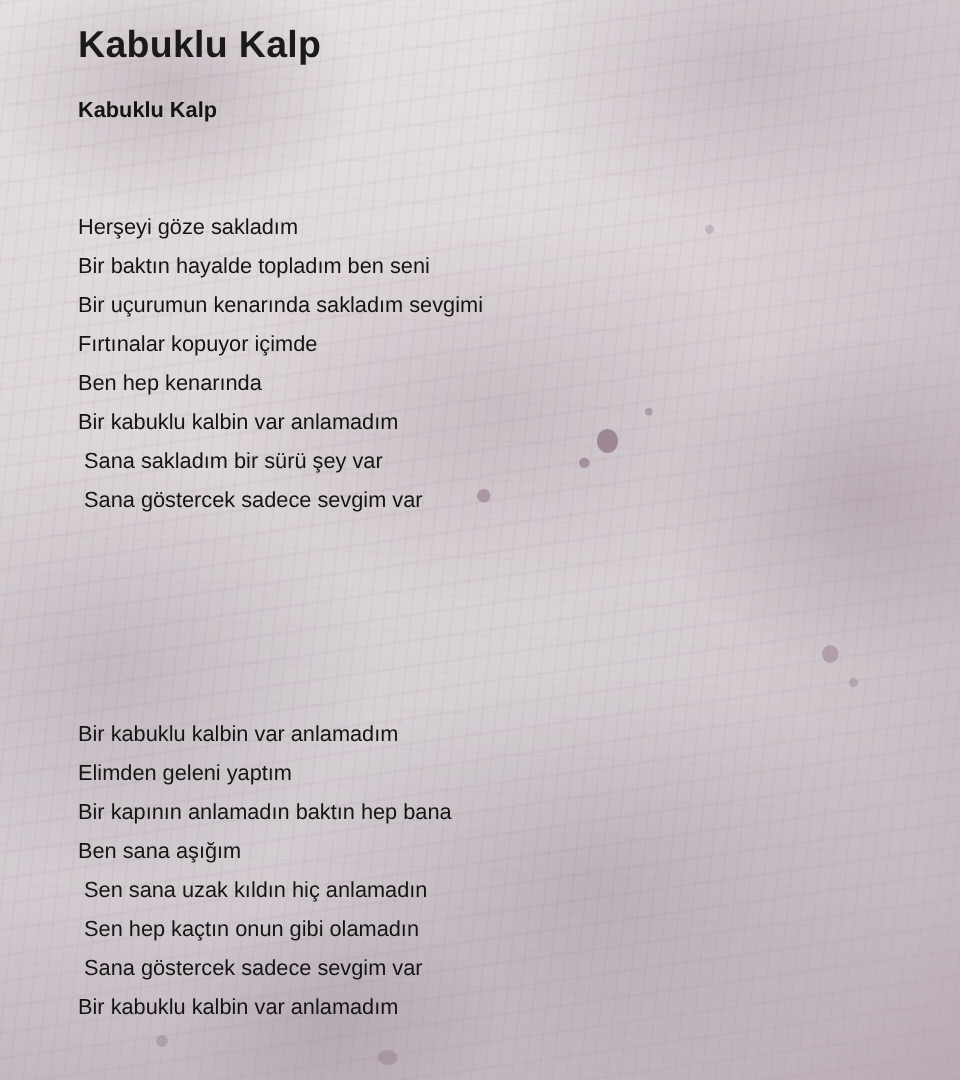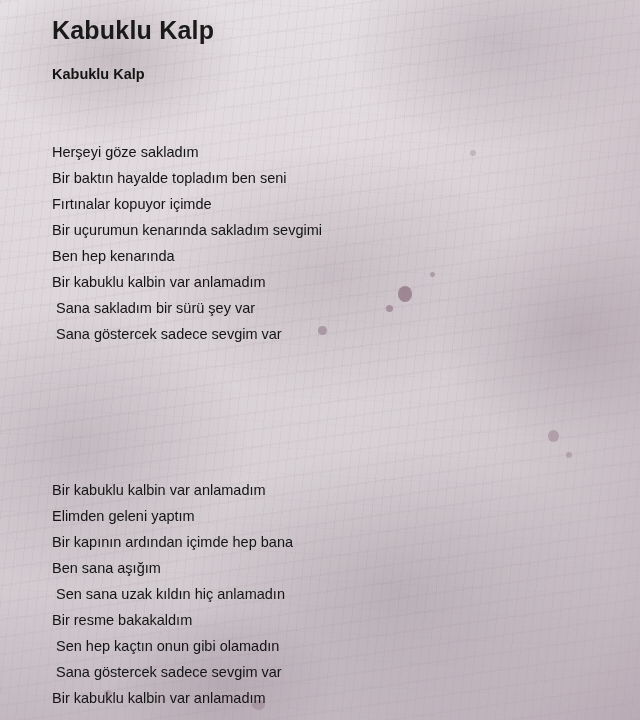--- a/index.html
+++ b/index.html
@@ -120,34 +120,33 @@
 </div>
 
 <div class="content">
   <h1 class="song-title">Kabuklu Kalp</h1>
   <div class="lyrics">
       <div class="lyric-line heading">Kabuklu Kalp</div>
       <div class="lyric-line blank"></div>
       <div class="lyric-line blank"></div>
       <div class="lyric-line">Herşeyi göze sakladım</div>
       <div class="lyric-line">Bir baktın hayalde topladım ben seni</div>
+      <div class="lyric-line">Bir uçurumun kenarında sakladım sevgimi</div>
       <div class="lyric-line">Fırtınalar kopuyor içimde</div>
-      <div class="lyric-line">Bir uçurumun kenarında sakladım sevgimi</div>
       <div class="lyric-line">Ben hep kenarında</div>
       <div class="lyric-line">Bir kabuklu kalbin var anlamadım</div>
       <div class="lyric-line"> Sana sakladım bir sürü şey var</div>
       <div class="lyric-line"> Sana göstercek sadece sevgim var</div>
       <div class="lyric-line blank"></div>
       <div class="lyric-line blank"></div>
       <div class="lyric-line blank"></div>
       <div class="lyric-line blank"></div>
       <div class="lyric-line blank"></div>
       <div class="lyric-line">Bir kabuklu kalbin var anlamadım</div>
       <div class="lyric-line">Elimden geleni yaptım</div>
-      <div class="lyric-line">Bir kapının ardından içimde hep bana</div>
+      <div class="lyric-line">Bir kapının anlamadın baktın hep bana</div>
       <div class="lyric-line">Ben sana aşığım</div>
       <div class="lyric-line"> Sen sana uzak kıldın hiç anlamadın</div>
-      <div class="lyric-line">Bir resme bakakaldım</div>
       <div class="lyric-line"> Sen hep kaçtın onun gibi olamadın</div>
       <div class="lyric-line"> Sana göstercek sadece sevgim var</div>
       <div class="lyric-line">Bir kabuklu kalbin var anlamadım</div>
     </div>
 </div>
 
 </body></html>

